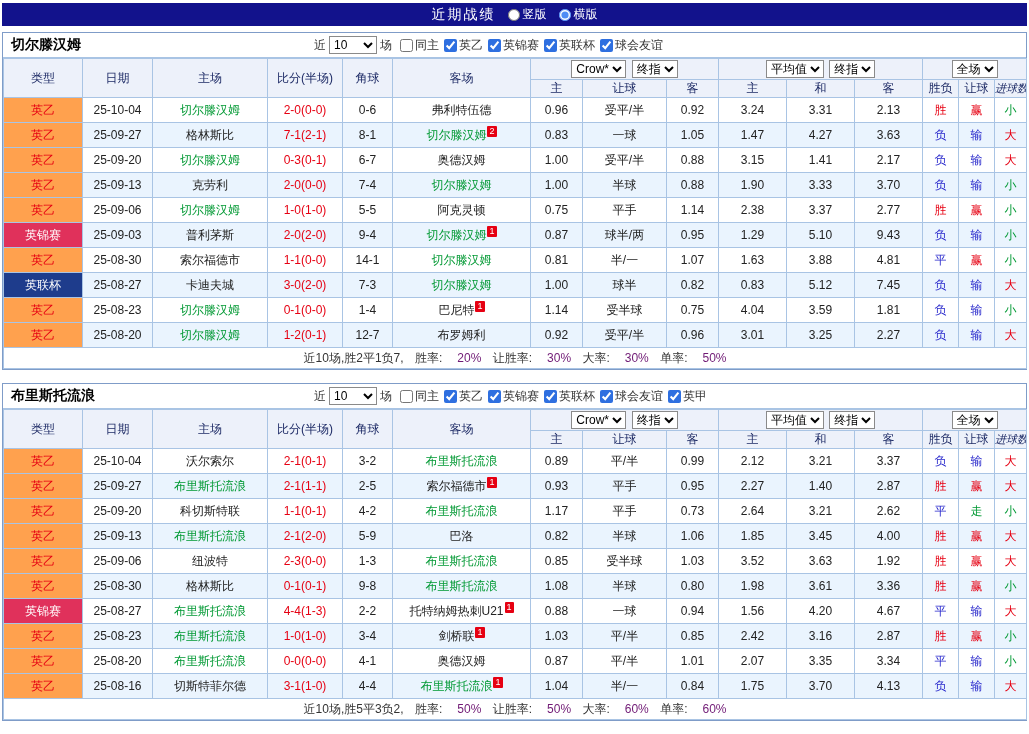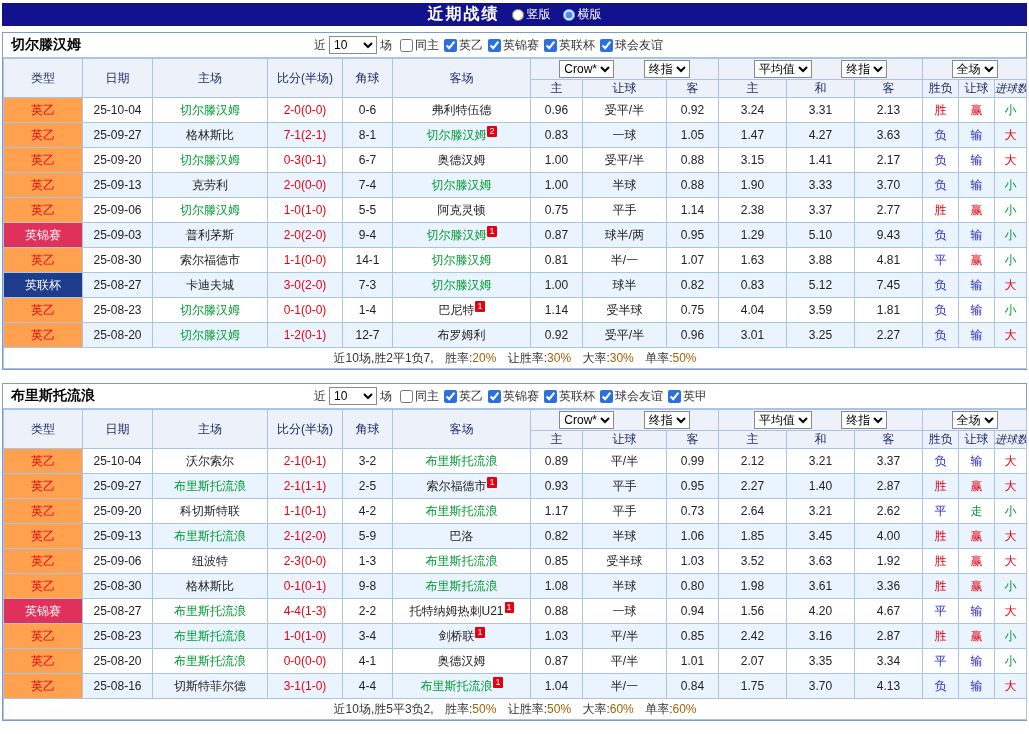--- a/index.html
+++ b/index.html
@@ -1,21 +1,21 @@
 <!DOCTYPE html>
 <html><head>
 <meta charset="utf-8">
 <style>
   * { margin:0; padding:0; box-sizing:border-box; }
   html,body { width:1029px; height:734px; overflow:hidden; background:#fff;
     font-family:"Liberation Sans","DejaVu Sans",sans-serif; font-size:12px; color:#333; }
 
   .topbar { margin:3px 2px 0; height:23px; background:#12128C; color:#fff;
     display:flex; align-items:center; justify-content:center; gap:12px; }
-  .topbar .title { font-size:16px; font-weight:bold; letter-spacing:2px; }
+  .topbar .title { font-size:14px; font-weight:normal; letter-spacing:2px; }
   .radio-item { display:inline-flex; align-items:center; gap:3px; font-size:12px; cursor:pointer; }
   .radio-item input { width:12px; height:12px; accent-color:#4E8CF5; margin:0; }
 
   .table-block { margin:6px 2px 0; border:1px solid #7F9CC8; background:#fff; }
   .table-block + .table-block { margin-top:13px; }
 
   .control-row { height:25px; display:flex; align-items:center; background:#fff;
     border-bottom:1px solid #A9C4E4; padding-left:8px; }
   .team-name { font-size:14px; font-weight:bold; color:#000; width:300px; flex:0 0 auto; }
   .near-label { margin:0 3px; color:#333; }
@@ -24,31 +24,31 @@
   .count-select { width:48px; }
   .filter { display:inline-flex; align-items:center; gap:2px; margin-left:5px; cursor:pointer; }
   .filter input { width:13px; height:13px; accent-color:#2E6FE0; margin:0; }
 
   table { width:100%; border-collapse:collapse; table-layout:fixed; }
   th, td { border:1px solid #A9C4E4; text-align:center; white-space:nowrap; overflow:hidden; }
   thead th { background:#EDF1FA; color:#1E2B66; font-weight:normal; font-size:12px; }
   tr.hdr-top th { height:21px; }
   tr.hdr-sub th { height:16px; }
   tr.hdr-sub th.small { font-size:11px;font-style:italic; }
-  .sel-cell select { margin:0 13px; }
+  .sel-cell select { margin:0 1px; }
 
   tbody td { height:25px; font-size:12px; color:#222; background:#fff; }
   tbody tr.alt td { background:#EAF4FE; }
   td.t-green { color:#009933; }
   td.score { color:#E60012; }
   .badge { background:#E60012; color:#fff; font-size:9px; line-height:11px; padding:0 2px;
     display:inline-block; vertical-align:5px; margin-left:1px; border-radius:1px; }
 
   .summary-cell { height:21px; background:#fff; color:#333; font-size:12px; }
-  .summary-cell .red { color:#a16207; }
+  .summary-cell .red { color:#701a75;margin-left:15px; }
   .stat { margin-left:8px; }
 </style>
 </head>
 <body>
 
 <div class="topbar">
   <span class="title">近期战绩</span>
   <label class="radio-item">
     <input type="radio" name="layout" style="">
     <span>竖版</span>

